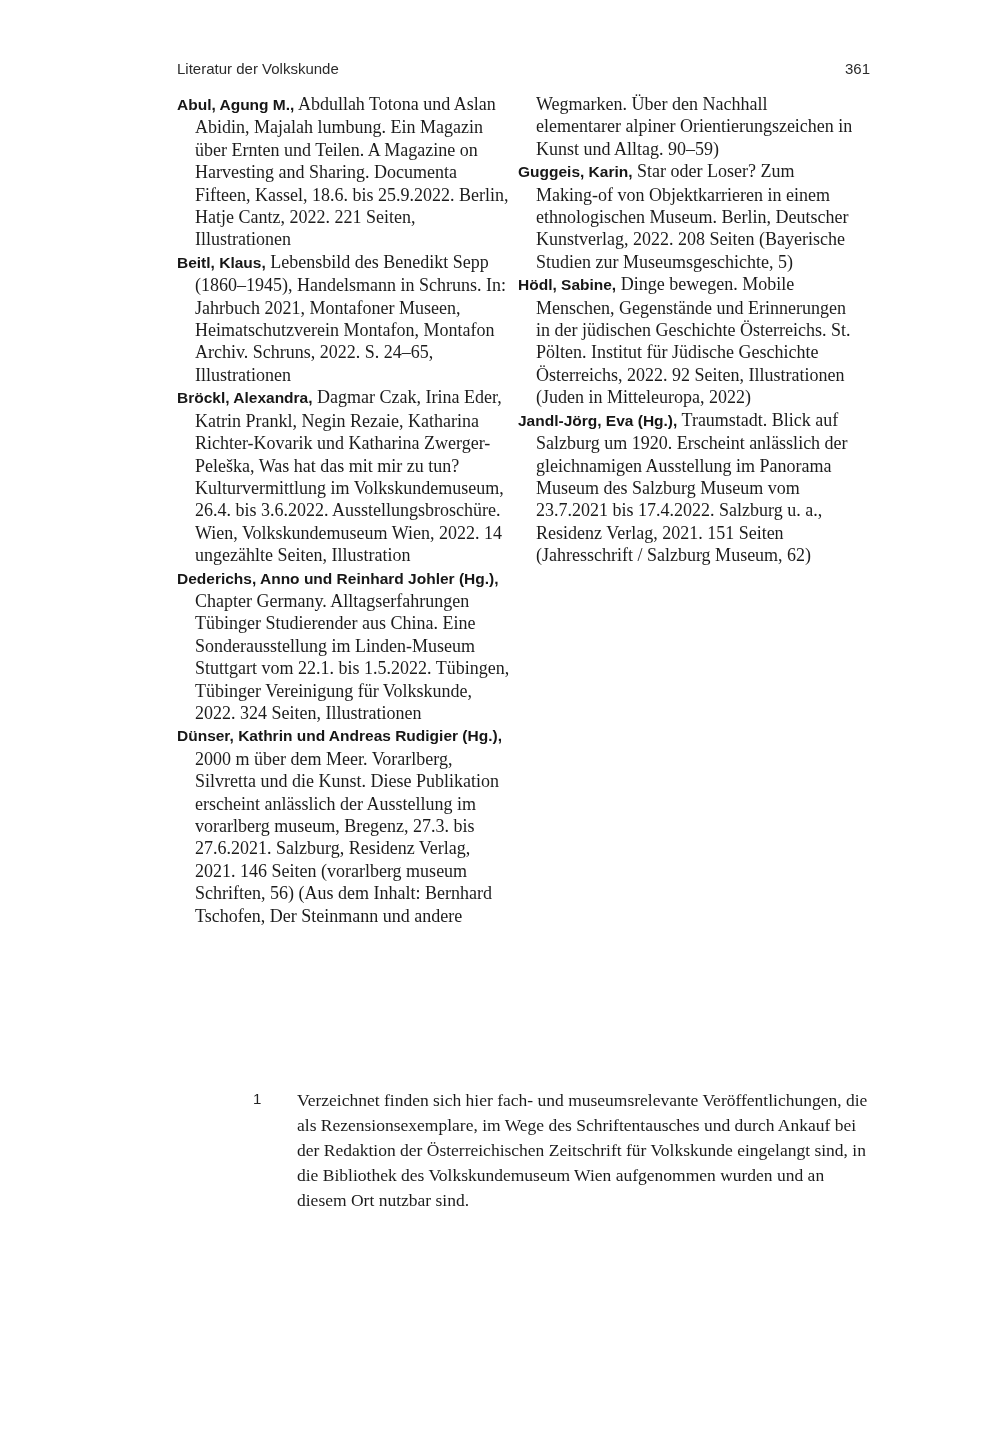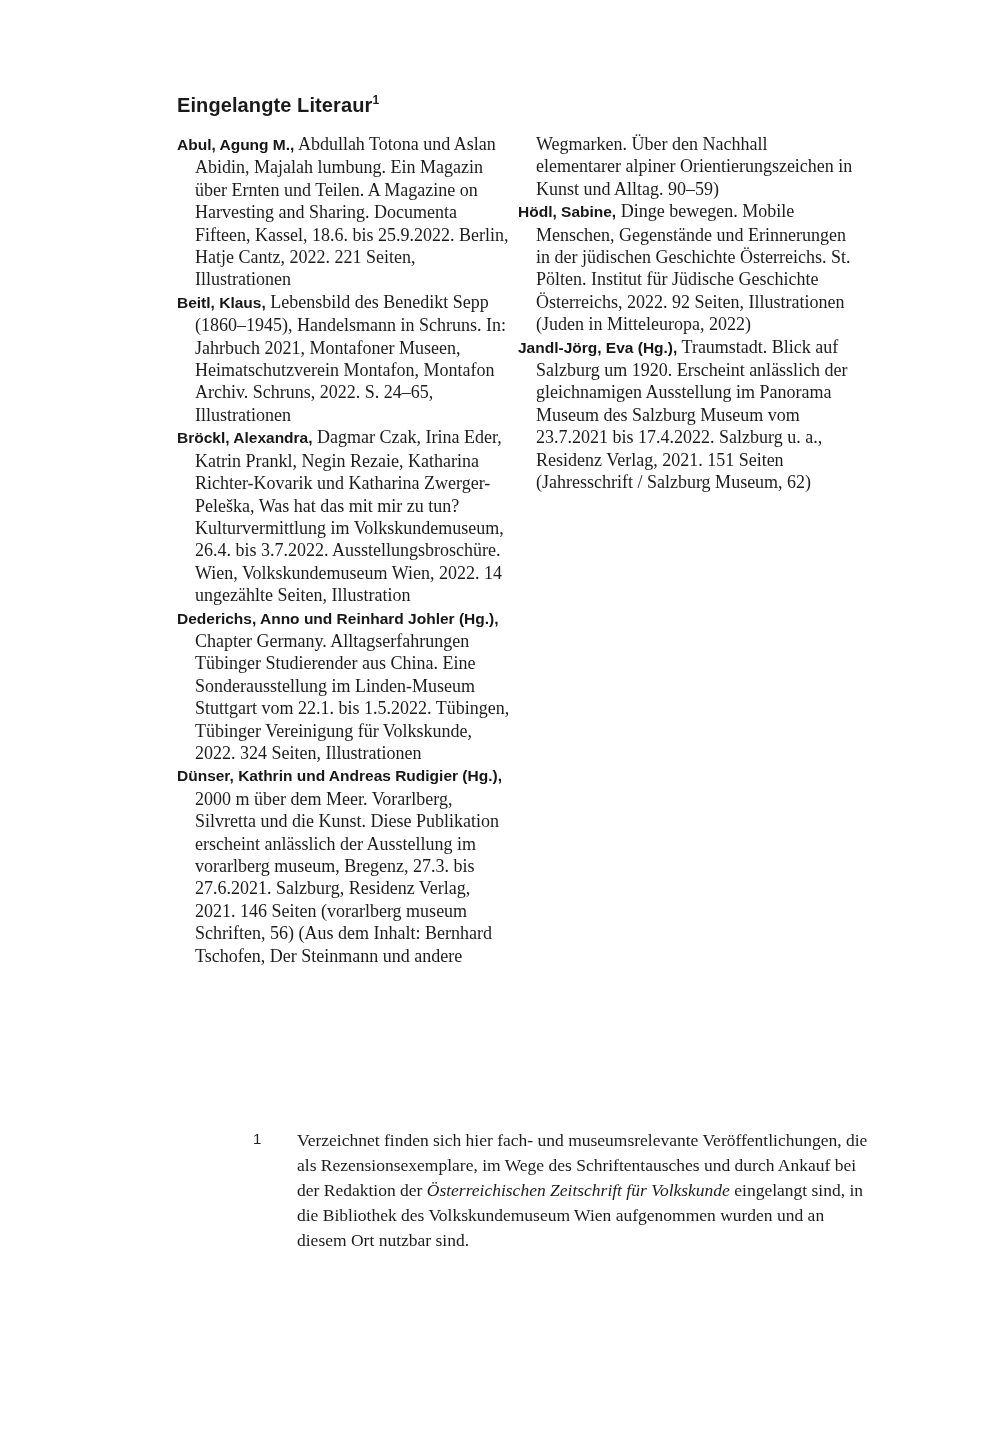--- a/index.html
+++ b/index.html
@@ -83,43 +83,46 @@
     flex: 0 0 44px;
     padding-top: 2px;
   }
   .footnote-text {
     width: 578px;
     font-size: 17.5px;
     line-height: 25px;
     color: #1c1c1c;
   }
   .footnote-text .ital {
-    font-style: italic;
   }
 </style>
 </head>
 <body>
 
 <div class="page">
 
+  <div class="running-header">
+    <span>Literatur der Volkskunde</span>
+    <span>361</span>
+  </div>
 
-  <h1 class="page-title"><span>Eingelangte Literaur</span><sup>1</sup></h1>
 
   <div class="columns">
 
     <div class="col">
       <p class="entry"><span class="author">Abul, Agung M.,</span><span> Abdullah Totona und Aslan Abidin, Majalah lumbung. Ein Magazin über Ernten und Teilen. A Magazine on Harvesting and Sharing. Documenta Fifteen, Kassel, 18.6. bis 25.9.2022. Berlin, Hatje Cantz, 2022. 221 Seiten, Illustrationen</span></p>
       <p class="entry"><span class="author">Beitl, Klaus,</span><span> Lebensbild des Benedikt Sepp (1860–1945), Handelsmann in Schruns. In: Jahrbuch 2021, Montafoner Museen, Heimatschutzverein Montafon, Montafon Archiv. Schruns, 2022. S. 24–65, Illustrationen</span></p>
-      <p class="entry"><span class="author">Bröckl, Alexandra,</span><span> Dagmar Czak, Irina Eder, Katrin Prankl, Negin Rezaie, Katharina Richter-Kovarik und Katharina Zwerger-Peleška, Was hat das mit mir zu tun? Kulturvermittlung im Volkskundemuseum, 26.4. bis 3.7.2022. Ausstellungsbroschüre. Wien, Volkskundemuseum Wien, 2022. 14 ungezählte Seiten, Illustration</span></p>
+      <p class="entry"><span class="author">Bröckl, Alexandra,</span><span> Dagmar Czak, Irina Eder, Katrin Prankl, Negin Rezaie, Katharina Richter-Kovarik und Katharina Zwerger-Peleška, Was hat das mit mir zu tun? Kulturvermittlung im Volkskundemuseum, 26.4. bis 3.6.2022. Ausstellungsbroschüre. Wien, Volkskundemuseum Wien, 2022. 14 ungezählte Seiten, Illustration</span></p>
       <p class="entry"><span class="author">Dederichs, Anno und Reinhard Johler (Hg.),</span><span> Chapter Germany. Alltagserfahrungen Tübinger Studierender aus China. Eine Sonderausstellung im Linden-Museum Stuttgart vom 22.1. bis 1.5.2022. Tübingen, Tübinger Vereinigung für Volkskunde, 2022. 324 Seiten, Illustrationen</span></p>
       <p class="entry"><span class="author">Dünser, Kathrin und Andreas Rudigier (Hg.),</span><span> 2000 m über dem Meer. Vorarlberg, Silvretta und die Kunst. Diese Publikation erscheint anlässlich der Ausstellung im vorarlberg museum, Bregenz, 27.3. bis 27.6.2021. Salzburg, Residenz Verlag, 2021. 146 Seiten (vorarlberg museum Schriften, 56) (Aus dem Inhalt: Bernhard Tschofen, Der Steinmann und andere</span></p>
     </div>
 
     <div class="col">
       <p class="entry cont"><span>Wegmarken. Über den Nachhall elementarer alpiner Orientierungszeichen in Kunst und Alltag. 90–59)</span></p>
+      <p class="entry"><span class="author">Guggeis, Karin,</span><span> Star oder Loser? Zum Making-of von Objektkarrieren in einem ethnologischen Museum. Berlin, Deutscher Kunstverlag, 2022. 208 Seiten (Bayerische Studien zur Museumsgeschichte, 5)</span></p>
       <p class="entry"><span class="author">Hödl, Sabine,</span><span> Dinge bewegen. Mobile Menschen, Gegenstände und Erinnerungen in der jüdischen Geschichte Österreichs. St. Pölten. Institut für Jüdische Geschichte Österreichs, 2022. 92 Seiten, Illustrationen (Juden in Mitteleuropa, 2022)</span></p>
       <p class="entry"><span class="author">Jandl-Jörg, Eva (Hg.),</span><span> Traumstadt. Blick auf Salzburg um 1920. Erscheint anlässlich der gleichnamigen Ausstellung im Panorama Museum des Salzburg Museum vom 23.7.2021 bis 17.4.2022. Salzburg u. a., Residenz Verlag, 2021. 151 Seiten (Jahresschrift / Salzburg Museum, 62)</span></p>
     </div>
 
   </div>
 
   <div class="footnote">
     <div class="footnote-number">1</div>
     <div class="footnote-text"><span>Verzeichnet finden sich hier fach- und museumsrelevante Veröffentlichungen, die als Rezensionsexemplare, im Wege des Schriftentausches und durch Ankauf bei der Redaktion der </span><span class="ital">Österreichischen Zeitschrift für Volkskunde</span><span> eingelangt sind, in die Bibliothek des Volkskundemuseum Wien aufgenommen wurden und an diesem Ort nutzbar sind.</span></div>
   </div>

